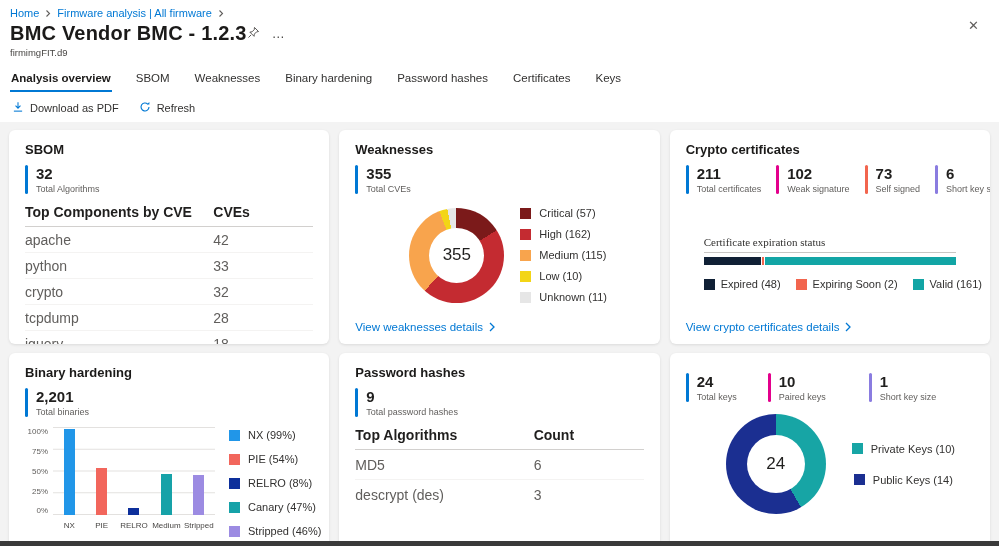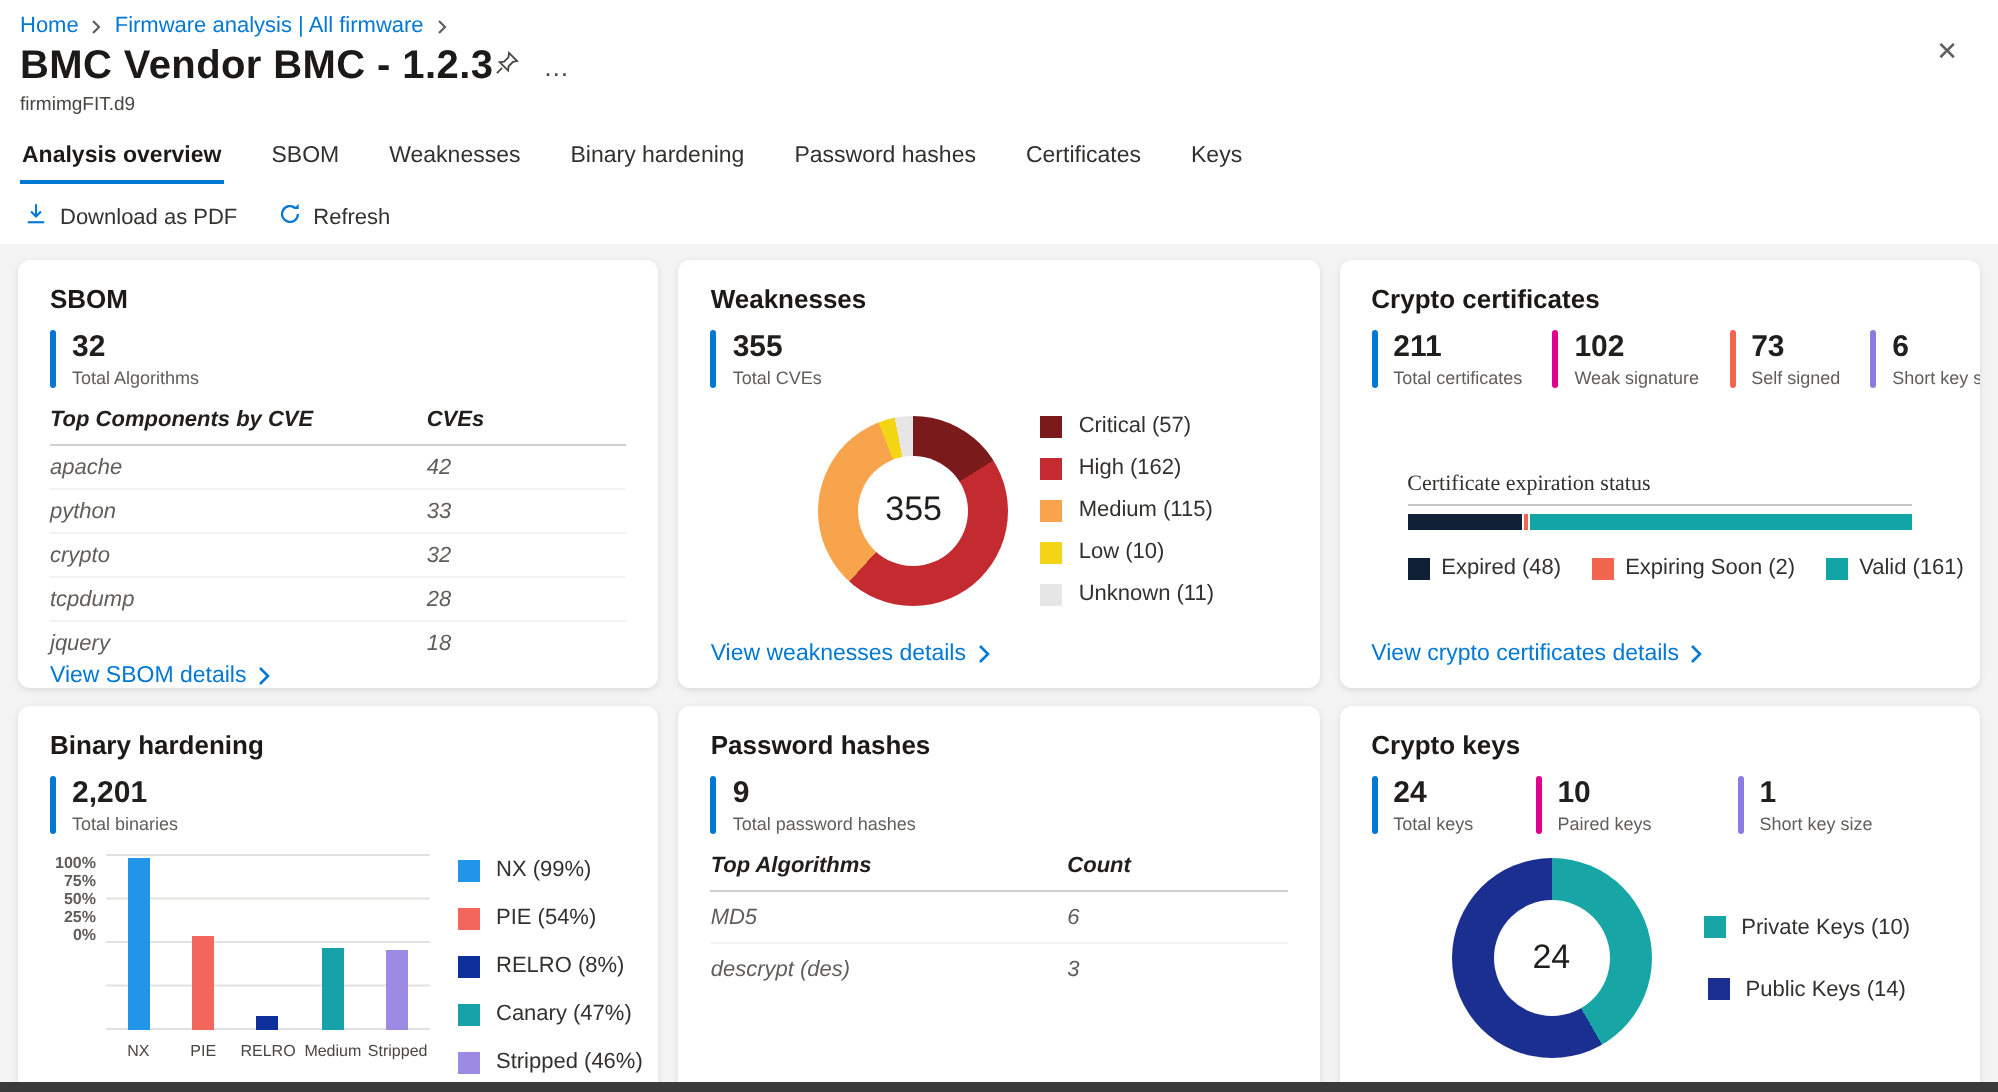--- a/index.html
+++ b/index.html
@@ -27,21 +27,21 @@
   .content { position:absolute; top:122px; left:0; right:0; bottom:0; background:#f3f3f3; padding:8px 9px; display:grid; grid-template-columns:1fr 1fr 1fr; grid-template-rows:214px 226px; gap:9px 10px; overflow:hidden; }
   .card { background:#fff; border-radius:6px; box-shadow:0 1px 3px rgba(0,0,0,.10); padding:12px 16px 11px; display:flex; flex-direction:column; overflow:hidden; }
   .card-title { font-size:13px; font-weight:700; color:#1b1a19; }
 
   .stat { display:flex; margin-top:8px; }
   .stat-bar { width:3px; border-radius:2px; margin-right:8px; flex:none; }
   .stat-value { font-size:15px; font-weight:700; color:#201f1e; line-height:1.15; }
   .stat-label { font-size:9px; color:#605e5c; margin-top:2px; white-space:nowrap; }
   .stats-row { display:flex; gap:15px; margin-top:8px; }
 
-  .mini-table { margin-top:10px; font-size:11px;font-style:italic; }
+  .mini-table { margin-top:10px; font-size:14px; }
   .t-head { display:grid; grid-template-columns:1fr 100px; font-weight:700; color:#201f1e; padding-bottom:6px; border-bottom:1px solid #d2d0ce; }
   .t-row { display:grid; grid-template-columns:1fr 100px; color:#605e5c; padding:5px 0 4px; border-bottom:1px solid #f4f3f2; }
   .t-row:last-child { border-bottom:none; }
 
   .card-link { margin-top:auto; font-size:11.5px; color:#0078d4; cursor:pointer; display:flex; align-items:center; gap:4px; }
 
   
   .donut { border-radius:50%; position:relative; flex:none; }
   .donut .hole { position:absolute; background:#fff; border-radius:50%; display:flex; align-items:center; justify-content:center; font-size:17px; color:#201f1e; }
   .wk-chart { display:flex; align-items:center; margin-top:13px; }
@@ -56,21 +56,21 @@
   .exp-block { margin:42px 0 0 18px; width:252px; }
   .exp-title { font-size:11px; color:#323130; padding-bottom:4px; border-bottom:1px solid #c8c6c4;font-family:Liberation Serif, serif; }
   .stack-bar { display:flex; gap:1px; height:8px; margin-top:4px; }
   .exp-legend { display:flex; gap:15px; margin-top:13px; font-size:11px; color:#323130; }
   .exp-legend .legend-item { gap:6px; }
 
   
   .bh-wrap { display:flex; margin-top:10px; }
   .bh-axis-plot { }
   .bh-row { display:flex; }
-  .bh-yaxis { display:flex; flex-direction:column; align-items:flex-end; font-size:8px; color:#605e5c; height:88px; padding-right:5px; width:28px; flex:none;font-weight:bold; }
+  .bh-yaxis { display:flex; flex-direction:column; justify-content:space-between; align-items:flex-end; font-size:8px; color:#605e5c; height:88px; padding-right:5px; width:28px; flex:none; }
   .bh-plot { width:162px; height:88px; border-top:1px solid #e3e1df; background-image:linear-gradient(to top,#e3e1df 1px,transparent 1px); background-size:100% 25%; display:flex; justify-content:space-around; align-items:flex-end; }
   .bh-bar { width:11px; }
   .bh-xlabels { display:flex; width:162px; margin-left:28px; margin-top:6px; font-size:8px; color:#484644; }
   .bh-xlabels span { flex:1; text-align:center; }
   .bh-legend { margin-left:14px; display:flex; flex-direction:column; gap:12px; margin-top:2px; }
 
   
   .ck-chart { display:flex; align-items:center; margin-top:12px; }
   .ck-donut { width:100px; height:100px; margin-left:40px; }
   .ck-donut .hole { inset:21px; }
@@ -371,21 +371,20 @@
           <span>6</span>
         </div>
       <div class="t-row" style="grid-template-columns:1fr 110px; padding:7px 0 6px">
           <span>descrypt (des)</span>
           <span>3</span>
         </div>
     </div>
   </div>
 
   <div class="card">
-    <div class="card-title">Crypto keys</div>
     <div class="stats-row">
       <div class="stat" style="margin-top:0">
         <div class="stat-bar" style="background: rgb(0, 120, 212);"></div>
         <div>
             <div class="stat-value">24</div>
             <div class="stat-label">Total keys</div>
           </div>
       </div>
       <div class="stat" style="margin-top:0; margin-left:16px">
         <div class="stat-bar" style="background: rgb(227, 0, 140);"></div>

